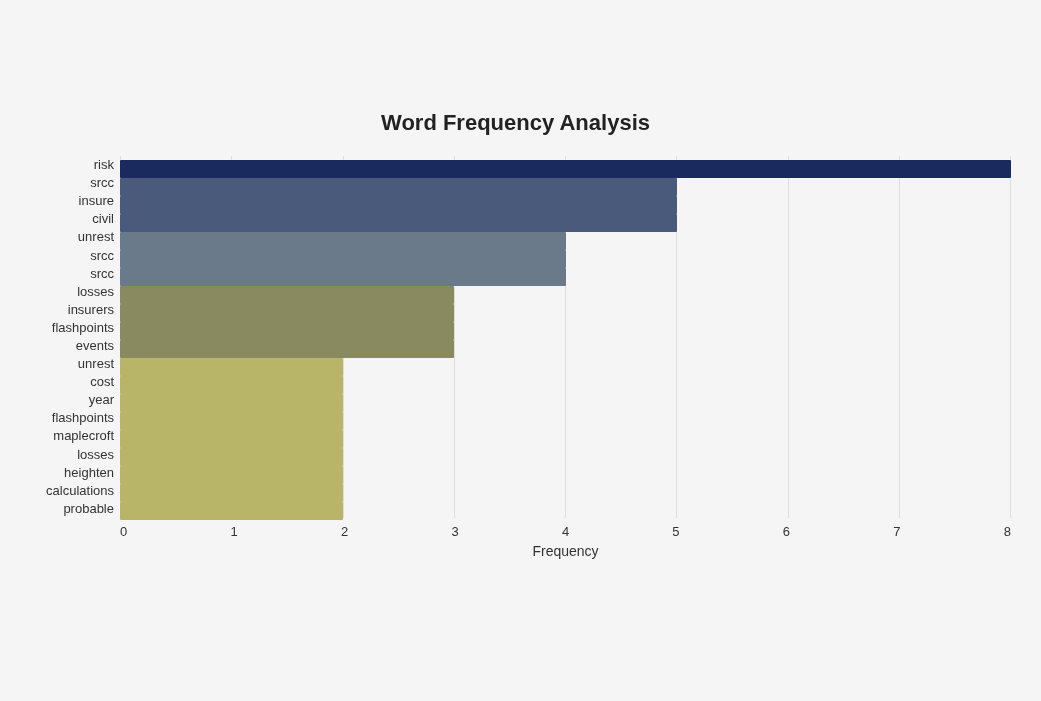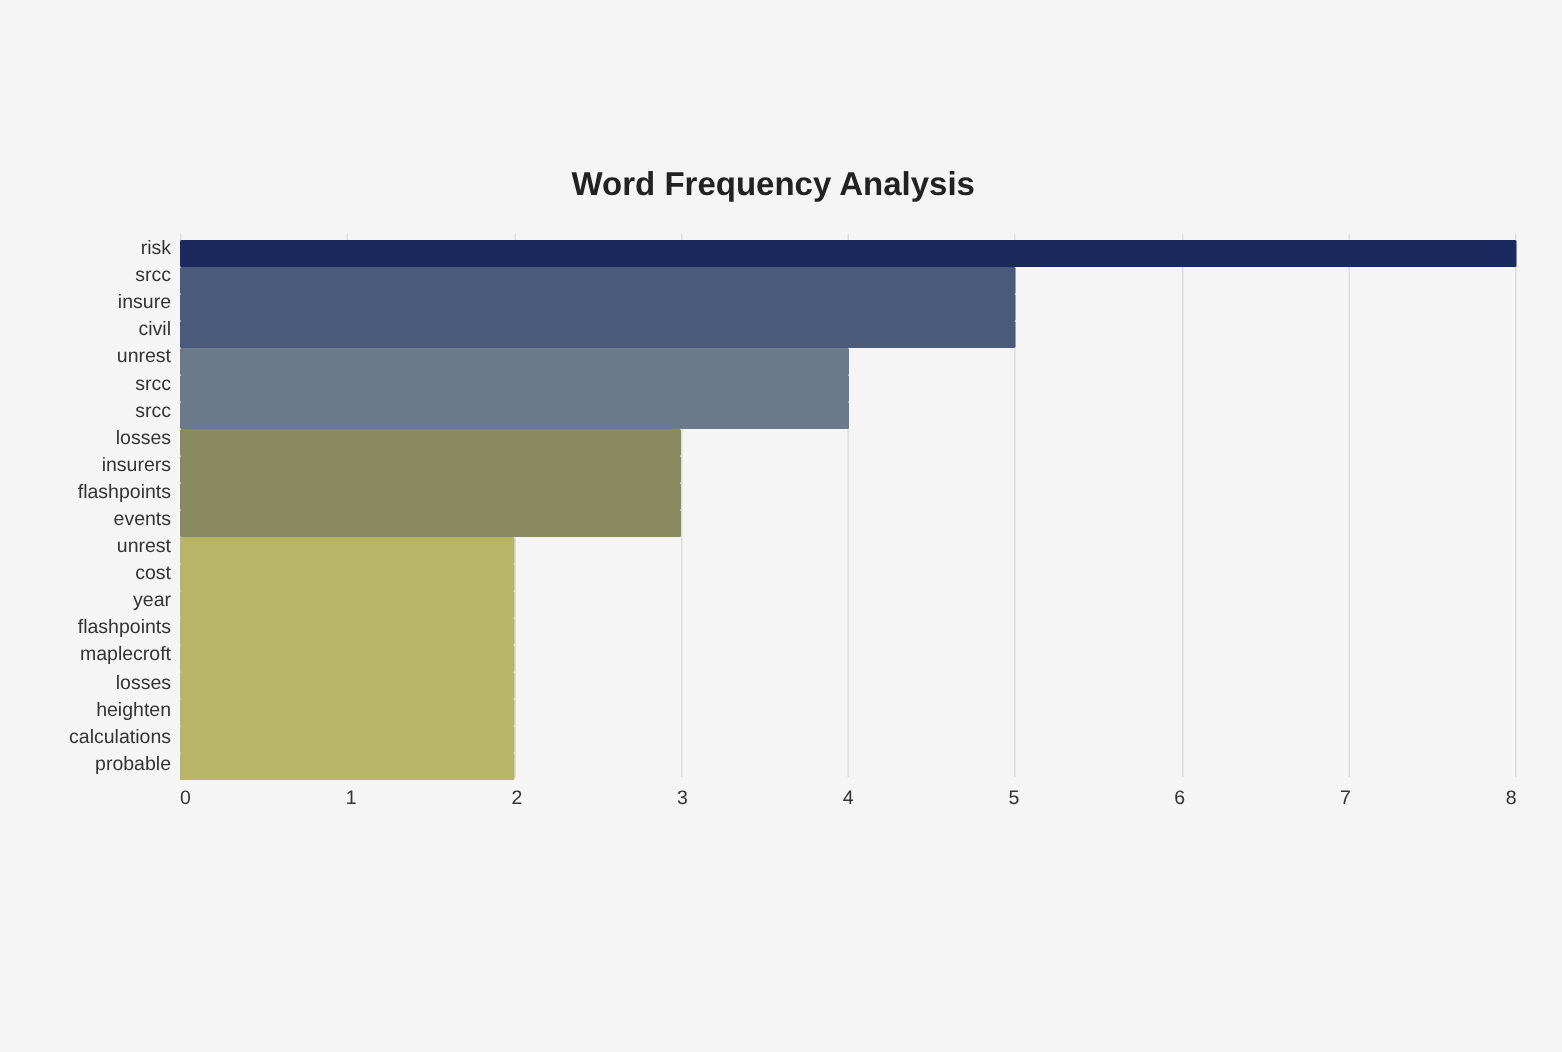--- a/index.html
+++ b/index.html
@@ -223,14 +223,15 @@
         <span class="x-label">0</span>
         <span class="x-label">1</span>
         <span class="x-label">2</span>
         <span class="x-label">3</span>
         <span class="x-label">4</span>
         <span class="x-label">5</span>
         <span class="x-label">6</span>
         <span class="x-label">7</span>
         <span class="x-label">8</span>
       </div>
+    <div class="x-axis-title">Frequency</div>
   </div>
 </div>
 
 </body></html>

